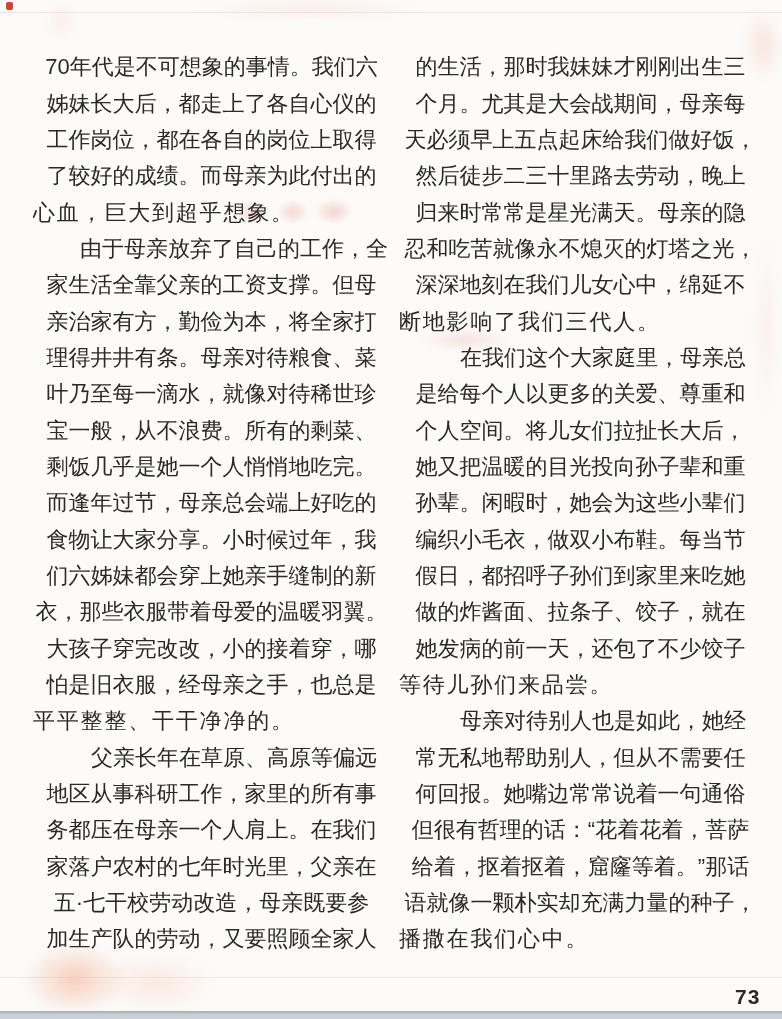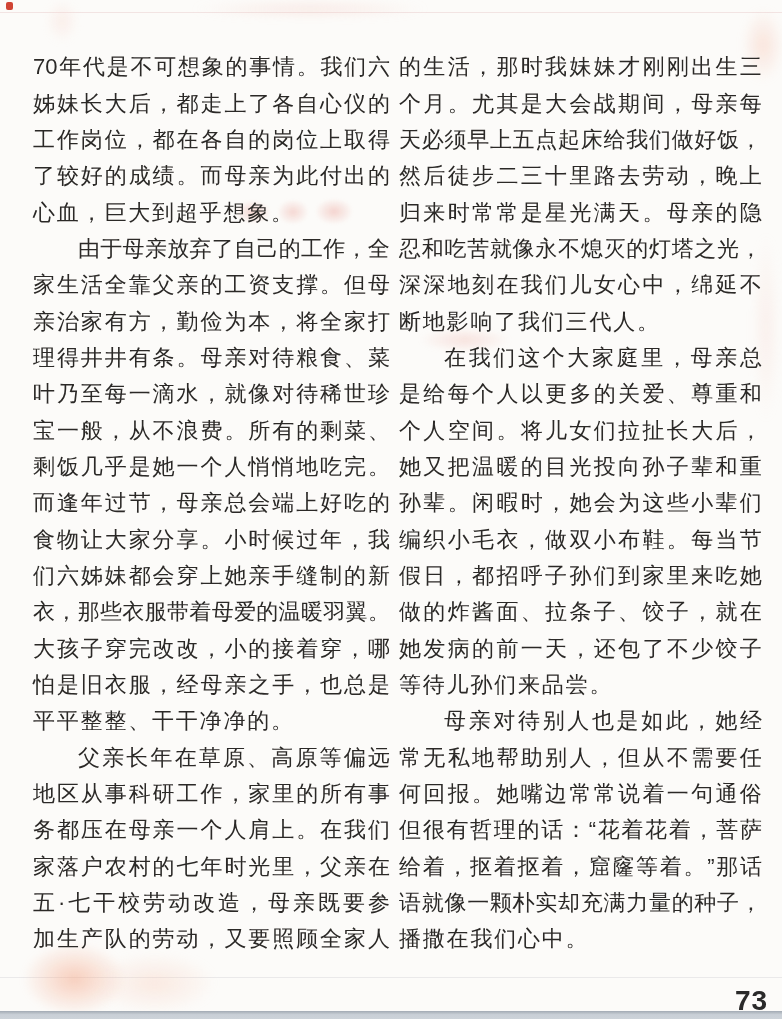--- a/index.html
+++ b/index.html
@@ -13,33 +13,33 @@
   .col{
     position:absolute;
     top:49px;
     color:#2b2927;
     font-size:22px;
   }
   .col-left{left:33px;width:357px;}
   .col-right{left:399px;width:363px;}
   .tline{
     display:flex;
-    justify-content:space-between;
+    justify-content:center;
     align-items:center;
     height:36.35px;
     white-space:nowrap;
   }
   .tline span{display:inline-block;}
   .tline.end{justify-content:flex-start;}
   .tline.end span{margin-right:1.8px;}
   .tline.indent{padding-left:45px;}
   .pageno{
     position:absolute;
     left:735px;top:985px;
-    font-size:28px;
+    font-size:21px;
     font-weight:bold;
     color:#2a2a2a;
     letter-spacing:1px;
   }
   .red-mark{
     position:absolute;
     left:6px;top:2px;
     width:7px;height:8px;
     background:#d04434;
     border-radius:2px;

